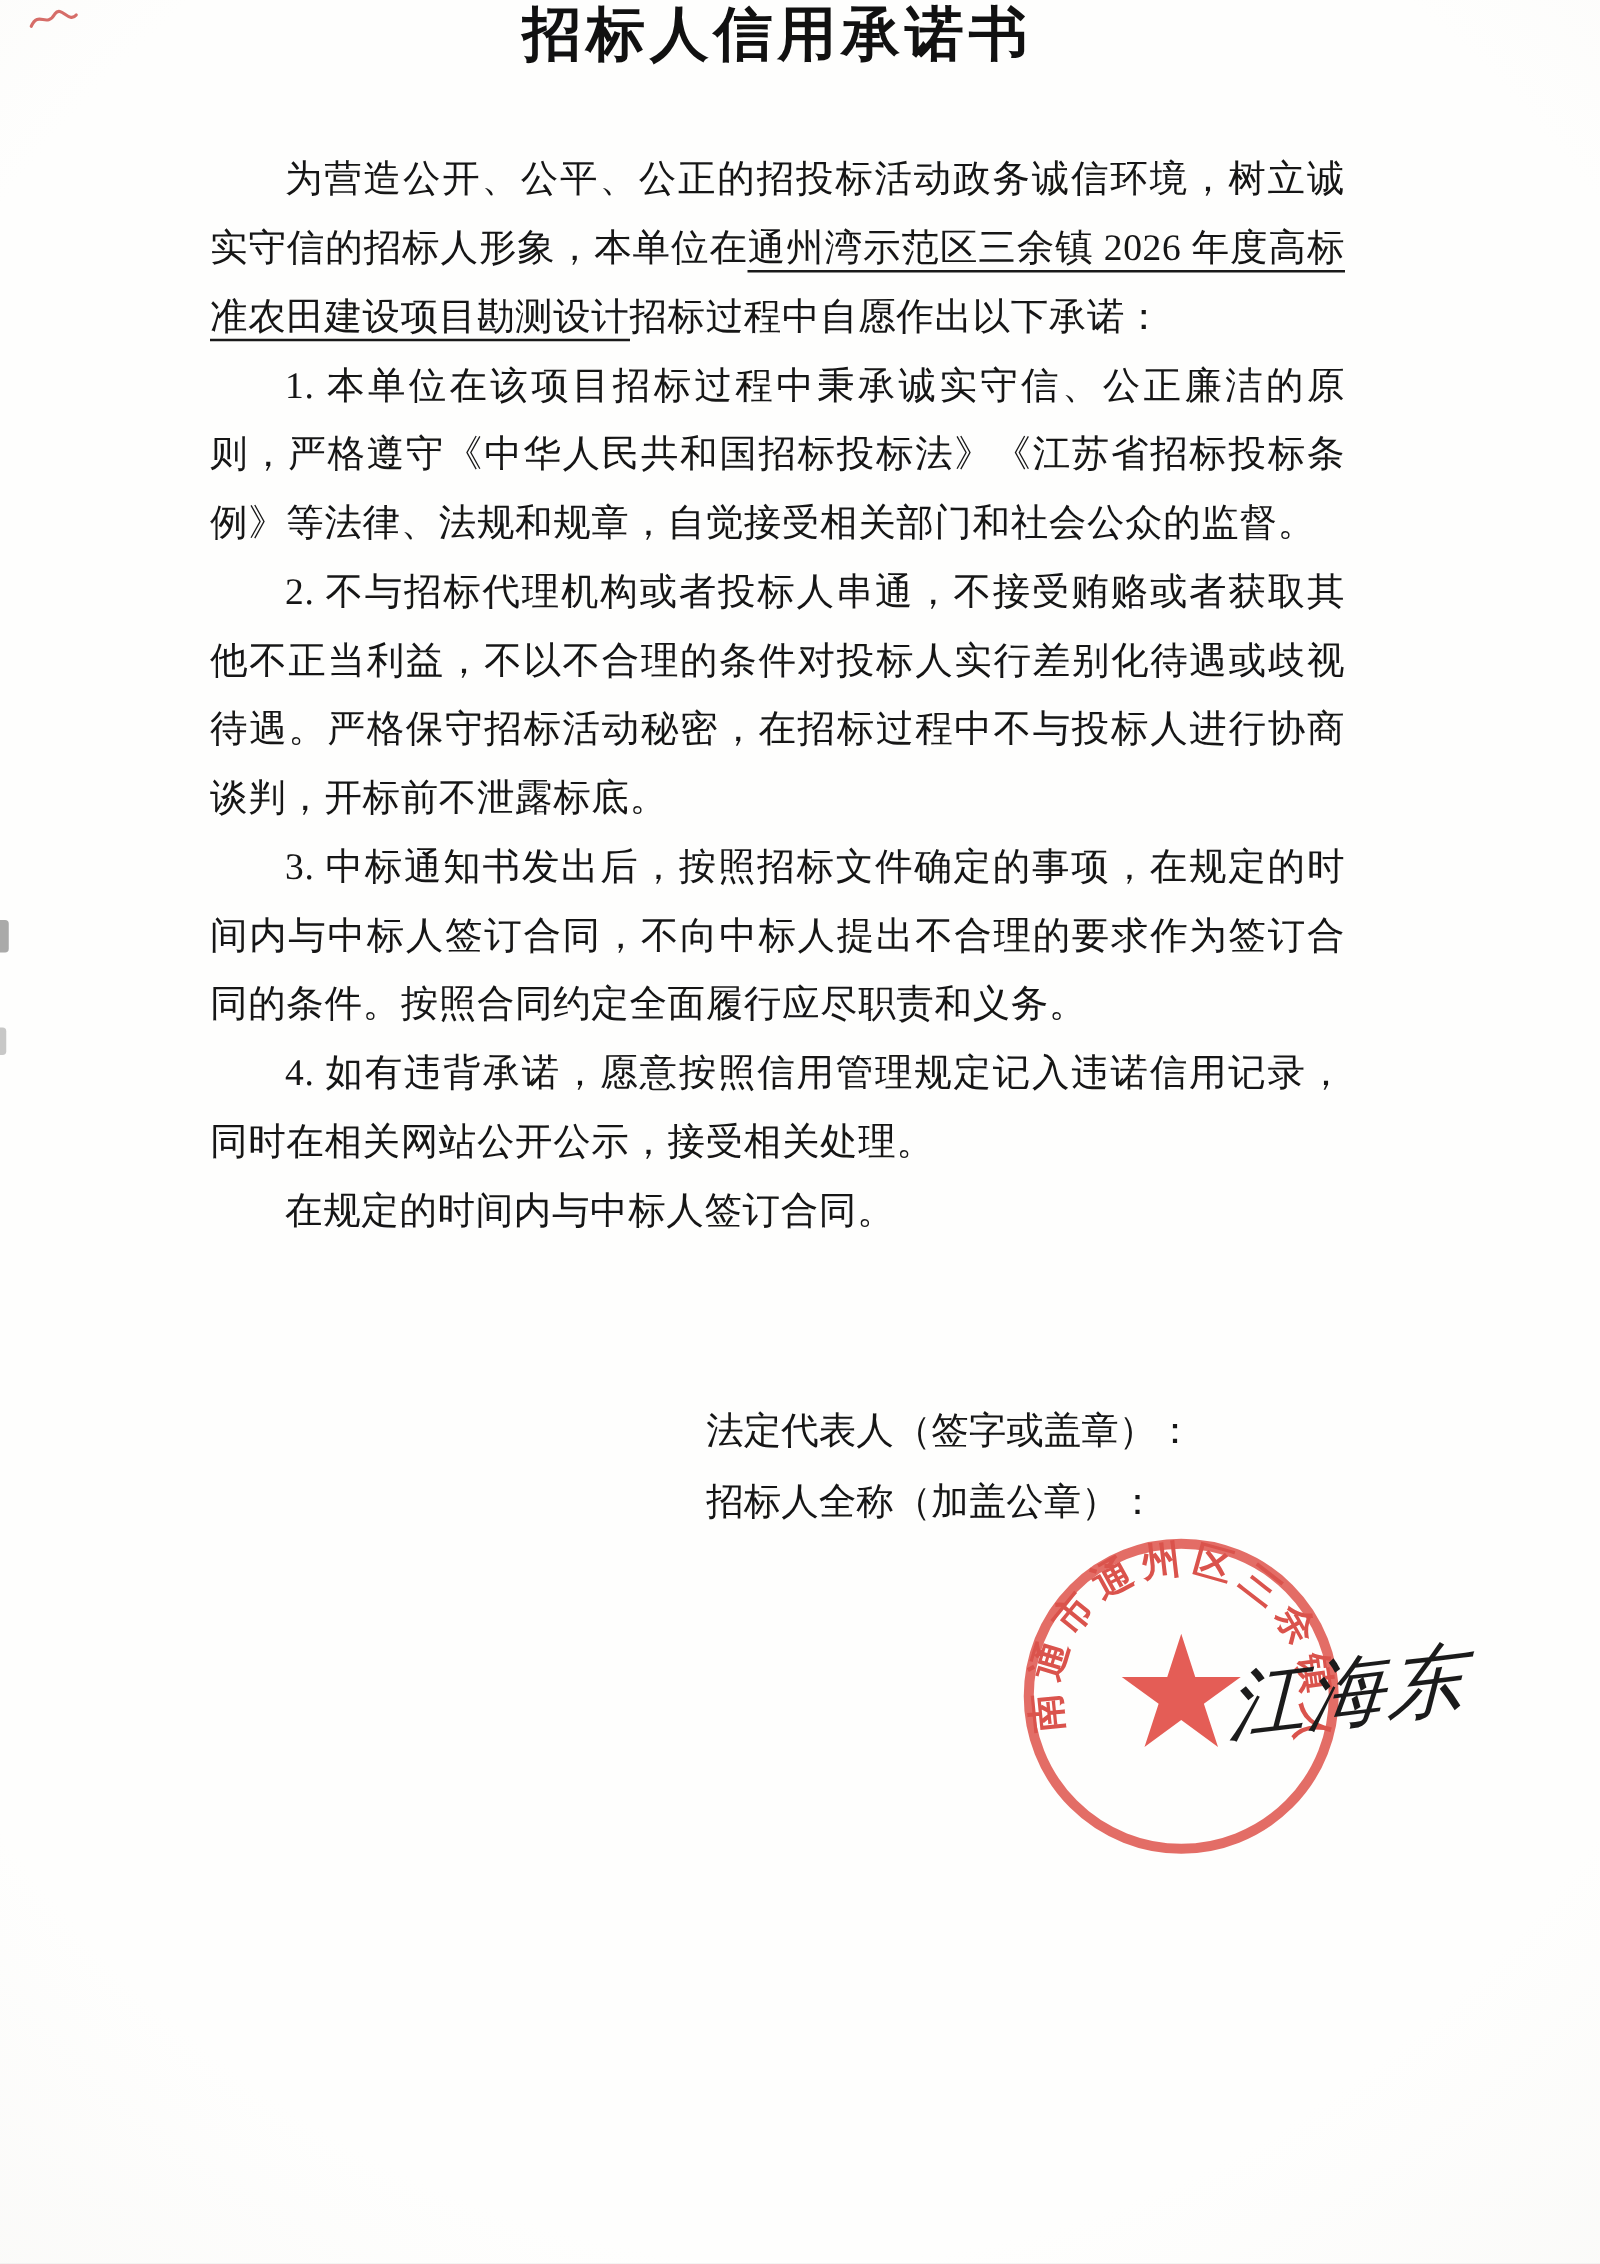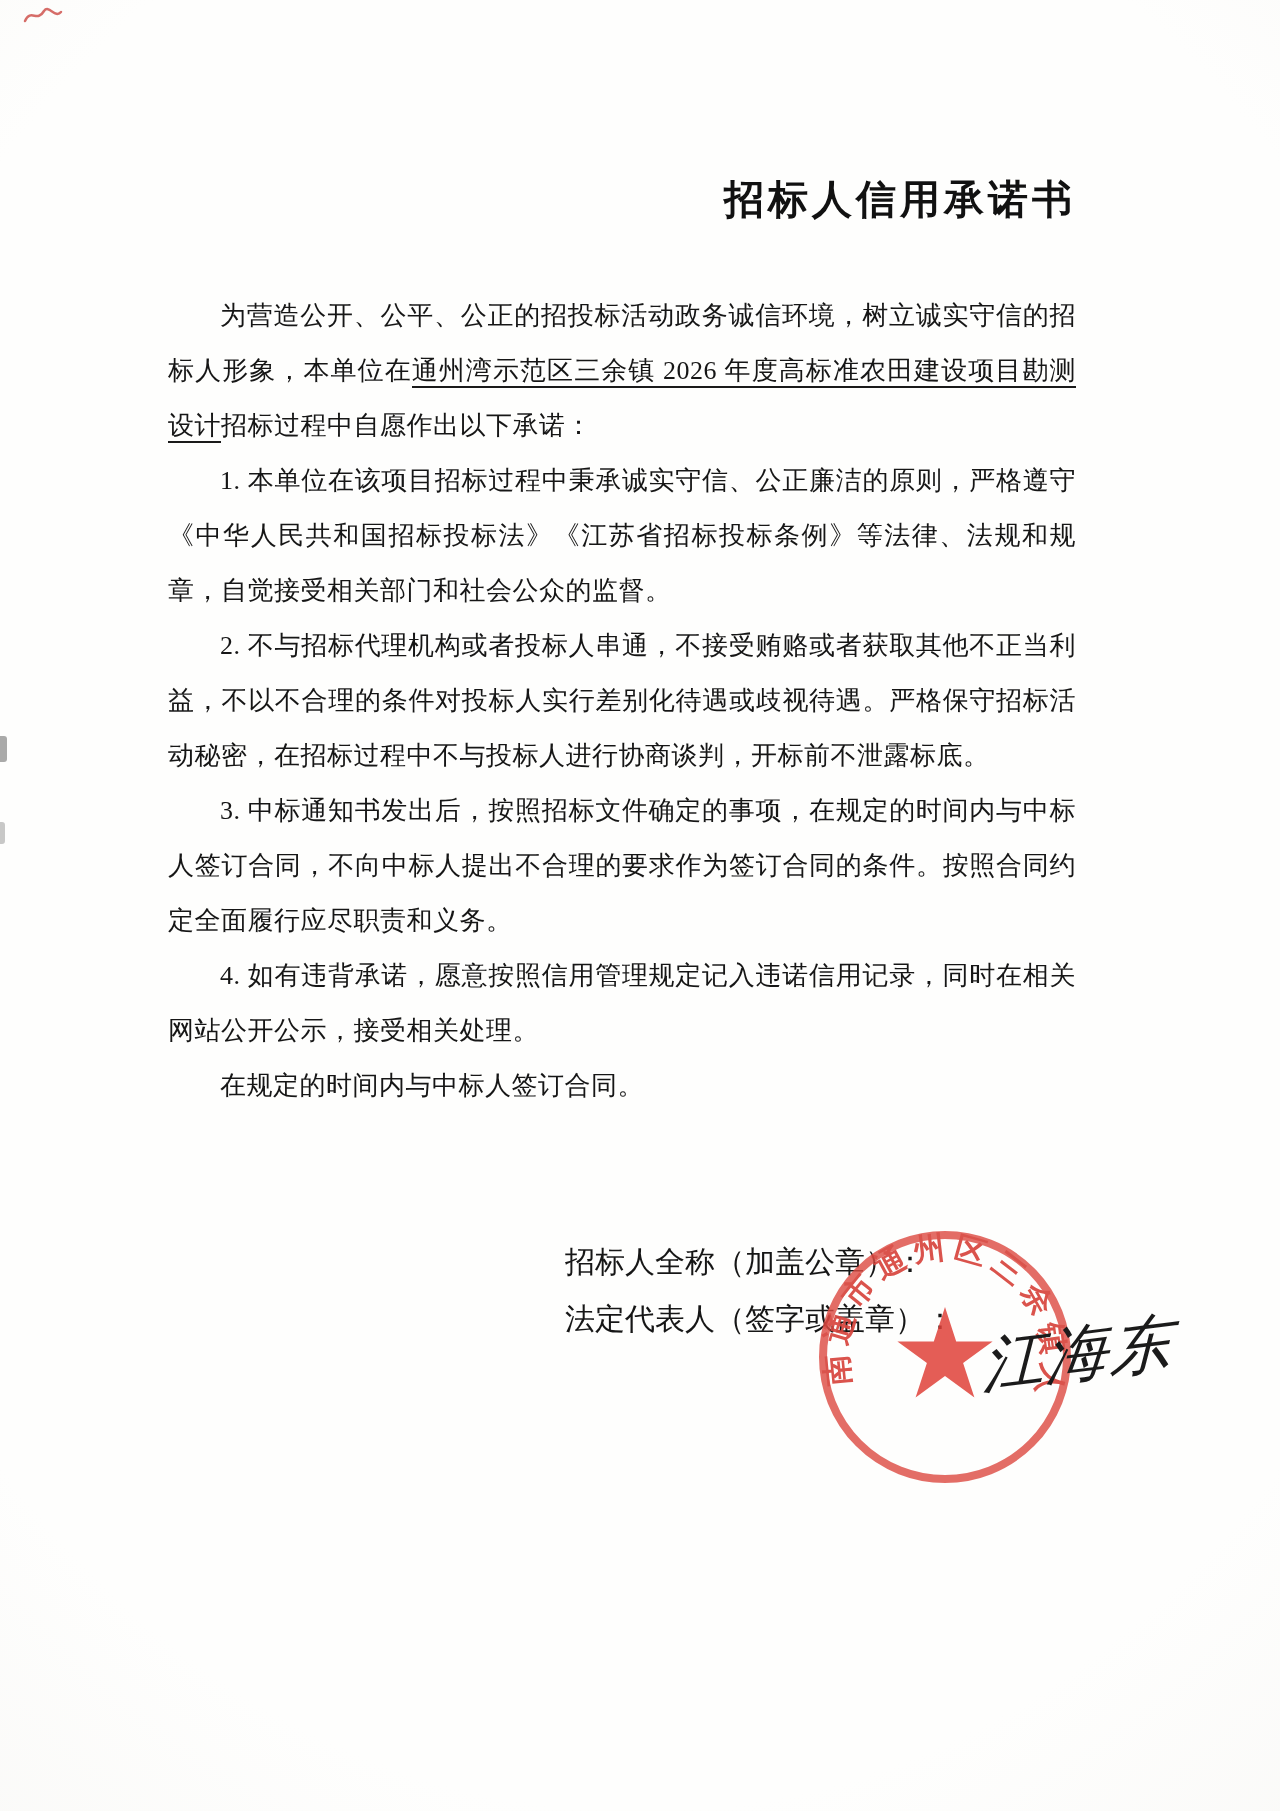--- a/index.html
+++ b/index.html
@@ -8,25 +8,25 @@
     font-family:"Liberation Serif","DejaVu Serif",serif;
     background:#e9e8e6;
   }
   .page{
     position:relative;width:1280px;height:1811px;overflow:hidden;
     background:radial-gradient(120% 100% at 50% 45%, #fefefd 55%, #f3f2ef 100%);
     color:#1c1c1c;
   }
   .doc{margin-left:168px;width:908px;}
   h1.title{
-    font-size:40px;line-height:56px;font-weight:bold;letter-spacing:4px;
-    text-align:right;margin:0 0 60px 0;padding-top:172px;color:#111;
+    font-size:47px;line-height:56px;font-weight:bold;letter-spacing:4px;
+    text-align:center;margin:0 0 60px 0;color:#111;
   }
   .content p{
-    margin:0;font-size:26px;line-height:55px;letter-spacing:0.5px;
+    margin:0;font-size:30px;line-height:55px;letter-spacing:0.5px;
     text-align:justify;text-indent:2em;color:#161616;
   }
   .u{border-bottom:2.5px solid #1a1a1a;padding-bottom:1px;}
   .sig-block{margin:120px 0 0 565px;font-size:30px;line-height:57px;color:#161616;}
   .sig-block div{white-space:nowrap;}
   
   .seal{position:absolute;left:795px;top:1207px;width:300px;height:300px;opacity:0.92;}
   .seal svg{display:block;}
   .seal-text{
     font-family:"Liberation Serif","DejaVu Serif",serif;
@@ -63,22 +63,22 @@
       <p><span>为营造公开、公平、公正的招投标活动政务诚信环境，树立诚实守信的招标人形象，本单位在</span><span class="u">通州湾示范区三余镇 2026 年度高标准农田建设项目勘测设计</span><span>招标过程中自愿作出以下承诺：</span></p>
       <p>1. 本单位在该项目招标过程中秉承诚实守信、公正廉洁的原则，严格遵守《中华人民共和国招标投标法》《江苏省招标投标条例》等法律、法规和规章，自觉接受相关部门和社会公众的监督。</p>
       <p>2. 不与招标代理机构或者投标人串通，不接受贿赂或者获取其他不正当利益，不以不合理的条件对投标人实行差别化待遇或歧视待遇。严格保守招标活动秘密，在招标过程中不与投标人进行协商谈判，开标前不泄露标底。</p>
       <p>3. 中标通知书发出后，按照招标文件确定的事项，在规定的时间内与中标人签订合同，不向中标人提出不合理的要求作为签订合同的条件。按照合同约定全面履行应尽职责和义务。</p>
       <p>4. 如有违背承诺，愿意按照信用管理规定记入违诺信用记录，同时在相关网站公开公示，接受相关处理。</p>
       <p>在规定的时间内与中标人签订合同。</p>
     </div>
   </div>
 
   <div class="sig-block">
+    <div>法定代表人（签字或盖章）：</div>
     <div>招标人全称（加盖公章）：</div>
-    <div>法定代表人（签字或盖章）：</div>
   </div>
 
   <div class="seal">
     <svg width="300" height="300" viewBox="0 0 300 300">
       <circle cx="150" cy="150" r="122" fill="none" stroke="#dd4b43" stroke-width="8" opacity="0.88"></circle>
       <polygon points="150,100 161.2,134.6 197.6,134.5 168.1,155.9 179.4,190.5 150,169 120.6,190.5 131.9,155.9 102.4,134.5 138.8,134.6" fill="#e04038" opacity="0.92"></polygon>
       <defs>
         <path id="sealArc" d="M 58,183 A 98,98 0 1 1 242,183" fill="none"></path>
       </defs>
       <text class="seal-text">

